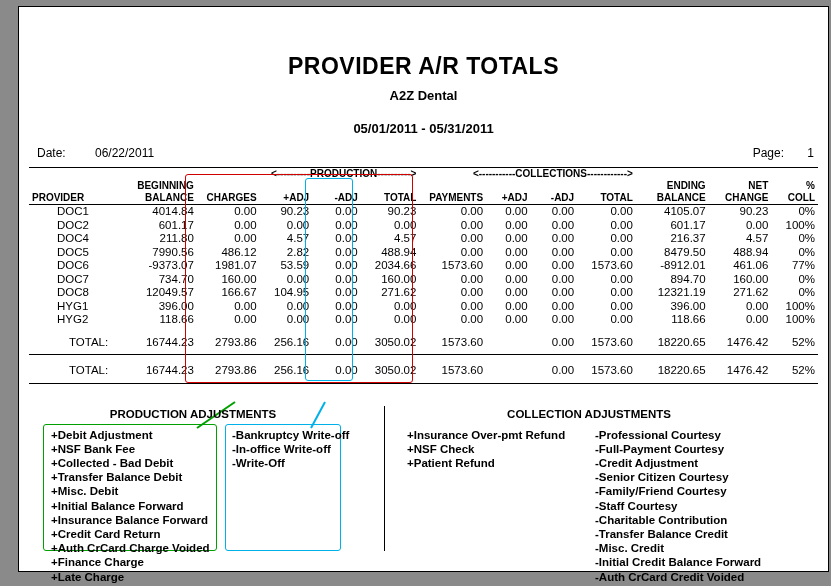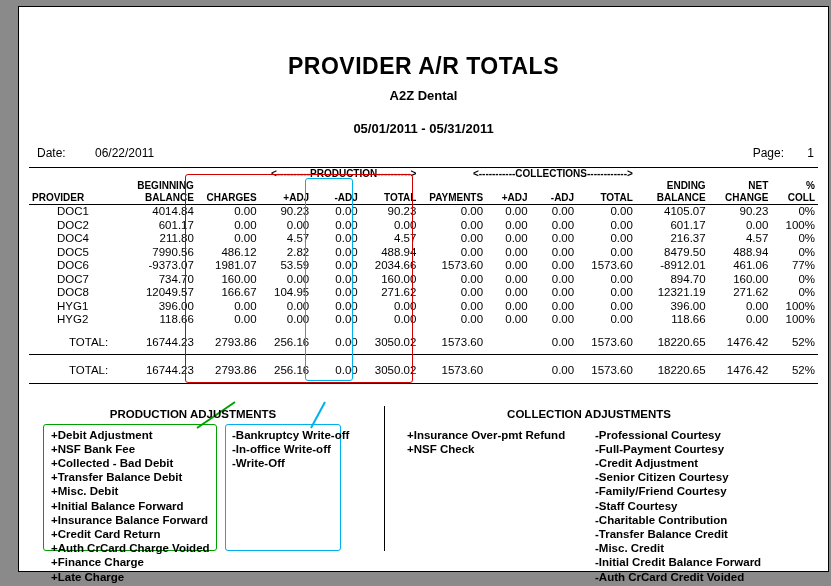--- a/index.html
+++ b/index.html
@@ -386,17 +386,17 @@
     <div class="legend-head" style="position:absolute; left:14px; top:24px; width:300px;">PRODUCTION ADJUSTMENTS</div>
     <div class="legend-head" style="position:absolute; left:370px; top:24px; width:380px;">COLLECTION ADJUSTMENTS</div>
 
     <div class="ovl ovl-green" style="left:14px; top:40px; width:174px; height:127px;"></div>
     <div class="ovl ovl-cyan" style="left:196px; top:40px; width:116px; height:127px;"></div>
 
     <div class="vsep" style="left:355px; top:22px; height:145px;"></div>
 
     <div class="legend-col" id="prod-plus-list" style="left:22px; top:44px;"><div>+Debit Adjustment</div><div>+NSF Bank Fee</div><div>+Collected - Bad Debit</div><div>+Transfer Balance Debit</div><div>+Misc. Debit</div><div>+Initial Balance Forward</div><div>+Insurance Balance Forward</div><div>+Credit Card Return</div><div>+Auth CrCard Charge Voided</div><div>+Finance Charge</div><div>+Late Charge</div></div>
     <div class="legend-col" id="prod-minus-list" style="left:203px; top:44px;"><div>-Bankruptcy Write-off</div><div>-In-office Write-off</div><div>-Write-Off</div></div>
-    <div class="legend-col" id="coll-plus-list" style="left:378px; top:44px;"><div>+Insurance Over-pmt Refund</div><div>+NSF Check</div></div>
+    <div class="legend-col" id="coll-plus-list" style="left:378px; top:44px;"><div>+Insurance Over-pmt Refund</div><div>+NSF Check</div><div>+Patient Refund</div></div>
     <div class="legend-col" id="coll-minus-list" style="left:566px; top:44px;"><div>-Professional Courtesy</div><div>-Full-Payment Courtesy</div><div>-Credit Adjustment</div><div>-Senior Citizen Courtesy</div><div>-Family/Friend Courtesy</div><div>-Staff Courtesy</div><div>-Charitable Contribution</div><div>-Transfer Balance Credit</div><div>-Misc. Credit</div><div>-Initial Credit Balance Forward</div><div>-Auth CrCard Credit Voided</div></div>
   </div>
 
 </div>
 
 </body></html>

